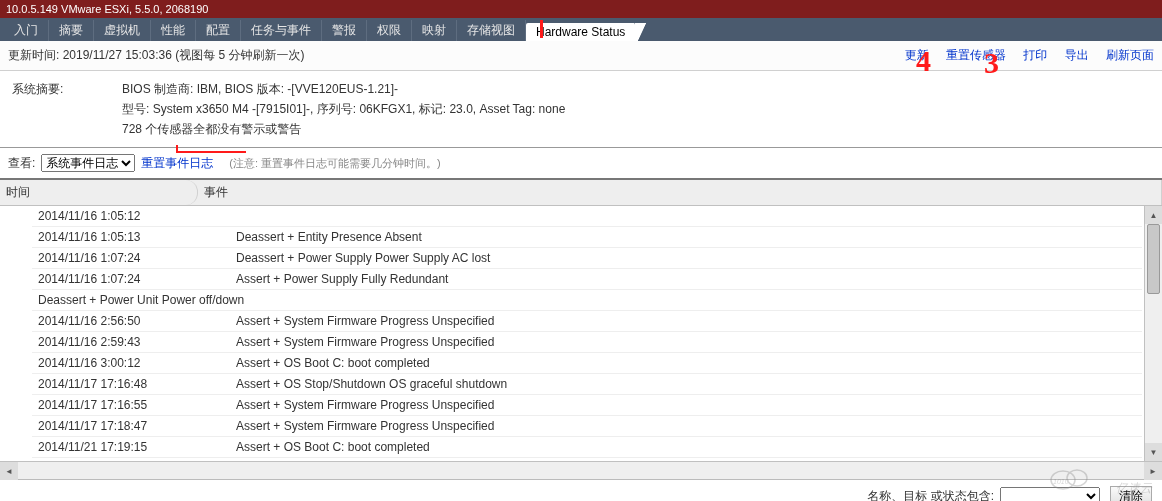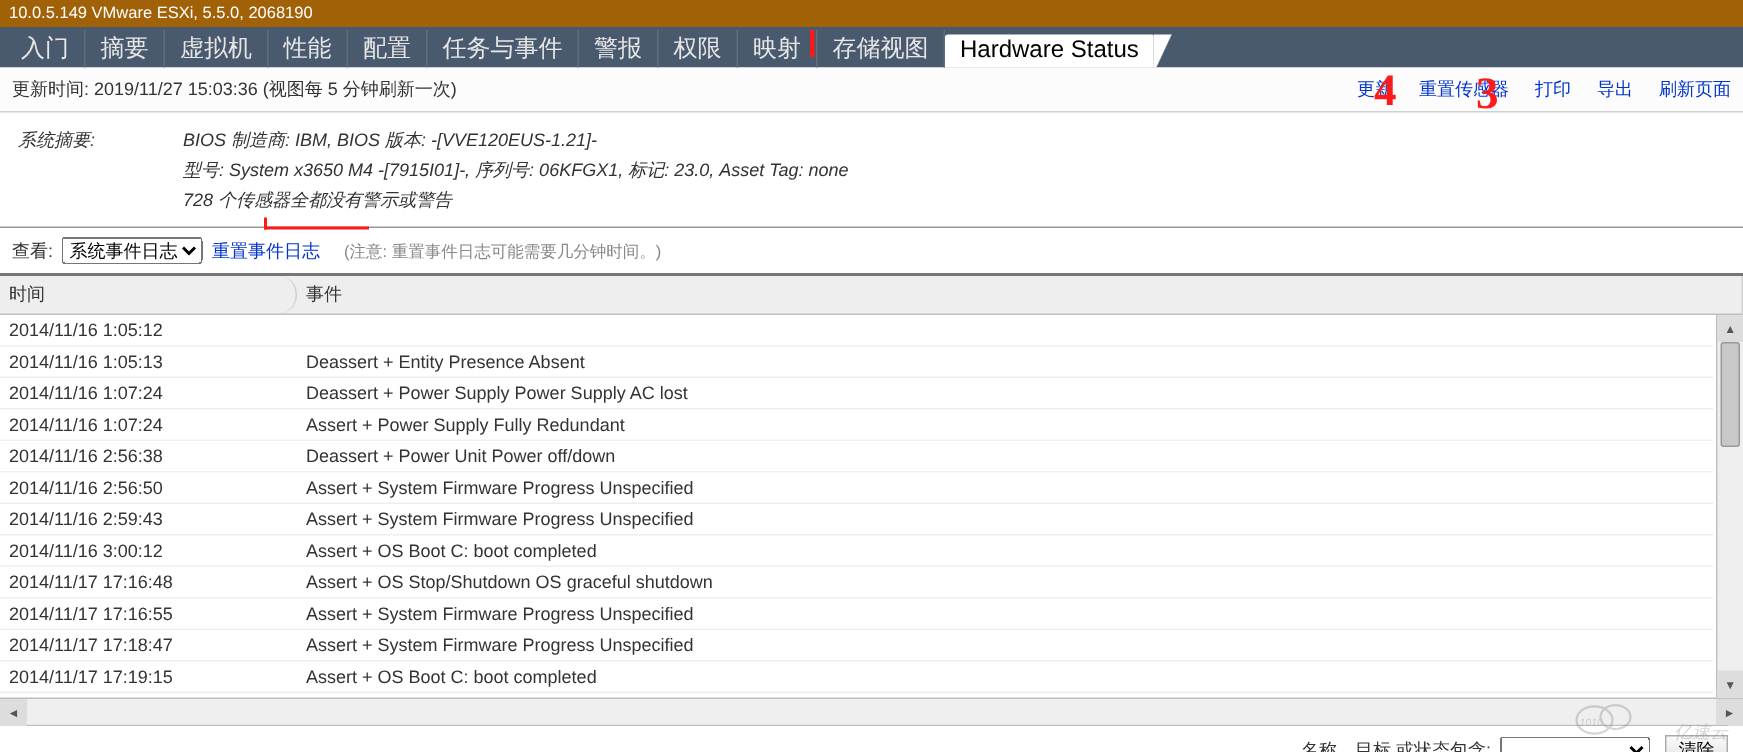--- a/index.html
+++ b/index.html
@@ -1,41 +1,41 @@
 <!DOCTYPE html>
 <html><head>
   <meta charset="utf-8">
   <style>
     * { box-sizing: border-box; margin: 0; padding: 0; }
     body { font-family: "Microsoft YaHei", Arial, sans-serif; font-size: 12px; color: #333; background: #fff; width: 1162px; }
-    .header-bar { background: #a16207; height: 18px; color: #fff; padding: 0 6px; font-size: 11px; line-height: 18px; overflow: hidden; }
+    .header-bar { background: #7f1d1d; height: 18px; color: #fff; padding: 0 6px; font-size: 11px; line-height: 18px; overflow: hidden; }
     .tabs-bar { background: #4a5a6e; display: flex; align-items: flex-end; padding-left: 4px; padding-top: 2px; }
-    .tab { color: #e6e6e6; padding: 2px 10px 2px 10px; font-size: 16px; cursor: pointer; border-right: 1px solid #5e6d80; position: relative; }
+    .tab { color: #e6e6e6; padding: 2px 10px 2px 10px; font-size: 12px; cursor: pointer; border-right: 1px solid #5e6d80; position: relative; }
     .tab.active { background: #fff; color: #000; border-radius: 2px 2px 0 0; }
     .tab.active::after { content: ""; position: absolute; right: -14px; top: 0; bottom: 0; width: 14px; background: linear-gradient(115deg, #fff 48%, transparent 52%); }
     .tab-marker { position: absolute; left: 540px; top: 20px; width: 3px; height: 18px; background: #ff1a1a; }
     .info-bar { display: flex; justify-content: space-between; align-items: center; padding: 6px 8px; border-bottom: 1px solid #d0d0d0; background: #fcfcfc; gap: 16px; }
     .actions a { color: #0033cc; text-decoration: none; margin-left: 14px; }
     .annot-red { position: absolute; color: #ff1a1a; font-size: 30px; font-weight: bold; font-family: "Comic Sans MS", cursive; pointer-events: none; }
     .annot-4 { left: 916px; top: 44px; }
     .annot-3 { left: 984px; top: 46px; }
     .annot-under1 { position: absolute; left: 176px; top: 145px; width: 70px; border-bottom: 2px solid #ff1a1a; border-left: 2px solid #ff1a1a; height: 8px; }
-    .summary { padding: 8px 8px 8px 12px; line-height: 20px; border-bottom: 1px solid #999; font-style: italic; }
+    .summary { padding: 8px 8px 8px 12px; line-height: 20px; border-bottom: 1px solid #999; }
     .summary-row { display: flex; }
     .summary-label { width: 110px; }
     .filter-row { display: flex; align-items: center; padding: 6px 8px; border-bottom: 2px solid #777; font-size: 12px; }
     .filter-row select { margin: 0 6px; font-size: 12px; }
     .reset-link { color: #0033cc; }
     .filter-note { color: #888; margin-left: 16px; font-size: 11px; }
     .grid { width: 100%; border-bottom: 1px solid #bbb; }
     .grid-head { display: flex; background: #eee; border-bottom: 1px solid #c0c0c0; font-size: 12px; }
     .grid-head .col { padding: 4px 6px; border-right: 1px solid #d0d0d0; }
     .col-time { width: 198px; border-radius: 12px; }
     .col-event { flex: 1; }
-    .grid-body { position: relative; }
+    .grid-body { position: relative; margin-left: 32px; }
     .grid-rows { height: 255px; overflow: hidden; padding-right: 20px; }
     .grid-row { display: flex; border-bottom: 1px solid #eee; }
     .grid-row .cell { padding: 3px 6px; font-size: 12px; }
     .scrollbar { position: absolute; right: 0; top: 0; bottom: 0; width: 18px; background: #efefef; border-left: 1px solid #c0c0c0; }
     .scroll-arrow { height: 18px; background: #ddd; display: flex; align-items: center; justify-content: center; font-size: 8px; color: #555; cursor: pointer; }
     .scroll-thumb { position: absolute; top: 18px; left: 2px; right: 2px; height: 70px; background: #c8c8c8; border: 1px solid #999; border-radius: 2px; }
     .hscroll { height: 18px; background: #efefef; border-top: 1px solid #c0c0c0; display: flex; }
     .footer-bar { display: flex; justify-content: flex-end; align-items: center; padding: 6px 10px; font-size: 12px; height: 32px; background: #fff; }
     .footer-bar select { margin-left: 6px; width: 100px; }
     .clear-btn { margin-left: 10px; background: linear-gradient(#fafafa,#e0e0e0); border: 1px solid #aaa; padding: 1px 8px; font-size: 12px; }
@@ -121,21 +121,20 @@
         </div>
         <div class="grid-row">
           <div class="cell col-time">2014/11/16 1:07:24</div>
           <div class="cell col-event">Deassert + Power Supply Power Supply AC lost</div>
         </div>
         <div class="grid-row">
           <div class="cell col-time">2014/11/16 1:07:24</div>
           <div class="cell col-event">Assert + Power Supply Fully Redundant</div>
         </div>
         <div class="grid-row">
-          <div class="cell col-time">2014/11/16 2:56:38</div>
           <div class="cell col-event">Deassert + Power Unit Power off/down</div>
         </div>
         <div class="grid-row">
           <div class="cell col-time">2014/11/16 2:56:50</div>
           <div class="cell col-event">Assert + System Firmware Progress Unspecified</div>
         </div>
         <div class="grid-row">
           <div class="cell col-time">2014/11/16 2:59:43</div>
           <div class="cell col-event">Assert + System Firmware Progress Unspecified</div>
         </div>
@@ -149,21 +148,21 @@
         </div>
         <div class="grid-row">
           <div class="cell col-time">2014/11/17 17:16:55</div>
           <div class="cell col-event">Assert + System Firmware Progress Unspecified</div>
         </div>
         <div class="grid-row">
           <div class="cell col-time">2014/11/17 17:18:47</div>
           <div class="cell col-event">Assert + System Firmware Progress Unspecified</div>
         </div>
         <div class="grid-row">
-          <div class="cell col-time">2014/11/17 17:19:15</div>
+          <div class="cell col-time">2014/11/21 17:19:15</div>
           <div class="cell col-event">Assert + OS Boot C: boot completed</div>
         </div>
         <div class="grid-row">
           <div class="cell col-time">2014/11/17 17:52:07</div>
           <div class="cell col-event">Assert + OS Stop/Shutdown OS graceful shutdown</div>
         </div>
       </div>
     <div class="scrollbar">
       <div class="scroll-arrow">▲</div>
       <div class="scroll-thumb"></div>

